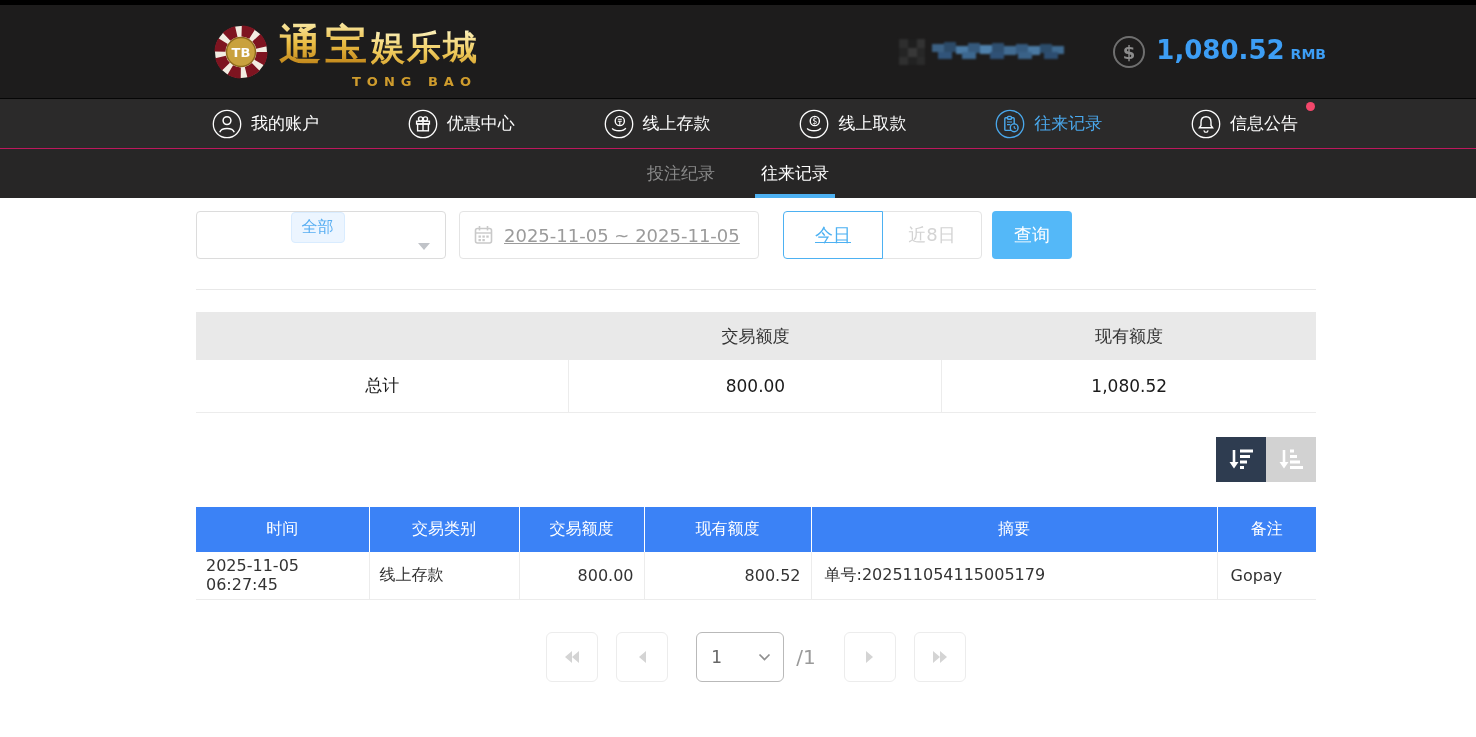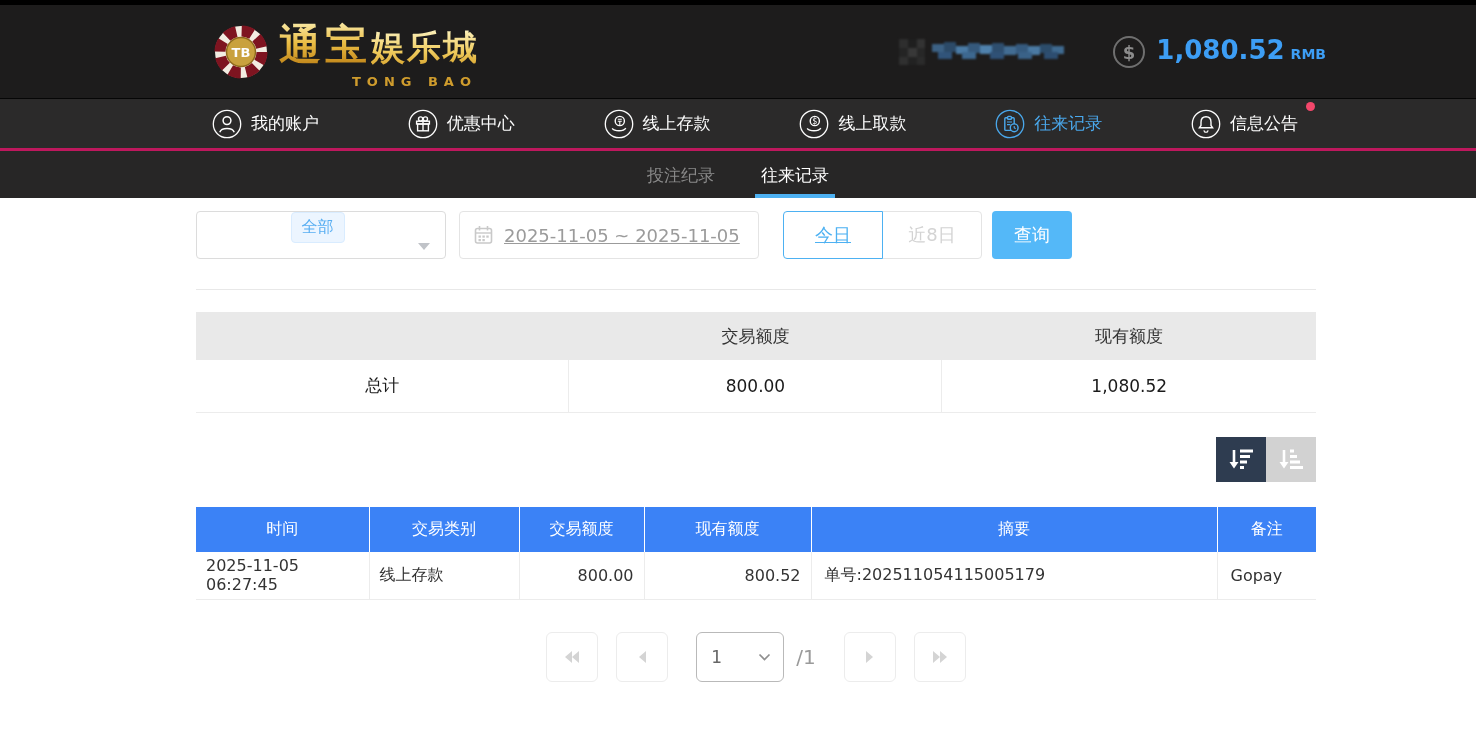--- a/index.html
+++ b/index.html
@@ -31,21 +31,21 @@
   .nav-bar { height:50px; background:#2b2a2a; border-top:1px solid #060606;
     display:flex; align-items:center; justify-content:space-between; padding:0 178px 0 212px; }
   .nav-item { display:flex; align-items:center; gap:9px; color:#fdfdfd; font-size:17px;
     cursor:pointer; position:relative; }
   .nav-item svg { display:block; }
   .nav-item.active { color:#4aa8ec; }
   .notify-dot { position:absolute; right:-17px; top:-7px; width:9px; height:9px;
     border-radius:50%; background:#f4476b; }
 
   
-  .tab-bar { height:50px; background:#272626; border-top:3px solid #be185d;
+  .tab-bar { height:50px; background:#272626; border-top:1px solid #be185d;
     display:flex; justify-content:center; align-items:stretch; gap:40px; }
   .tab { color:#8a8a8a; font-size:17px; line-height:49px; position:relative;
     padding:0 3px; cursor:pointer; }
   .tab.active { color:#fff; }
   .tab.active::after { content:""; position:absolute; left:-3px; right:-3px; bottom:0;
     height:4px; background:#4db1f2; }
 
   
   .content { width:1120px; margin:13px 0 0 196px; }
 

